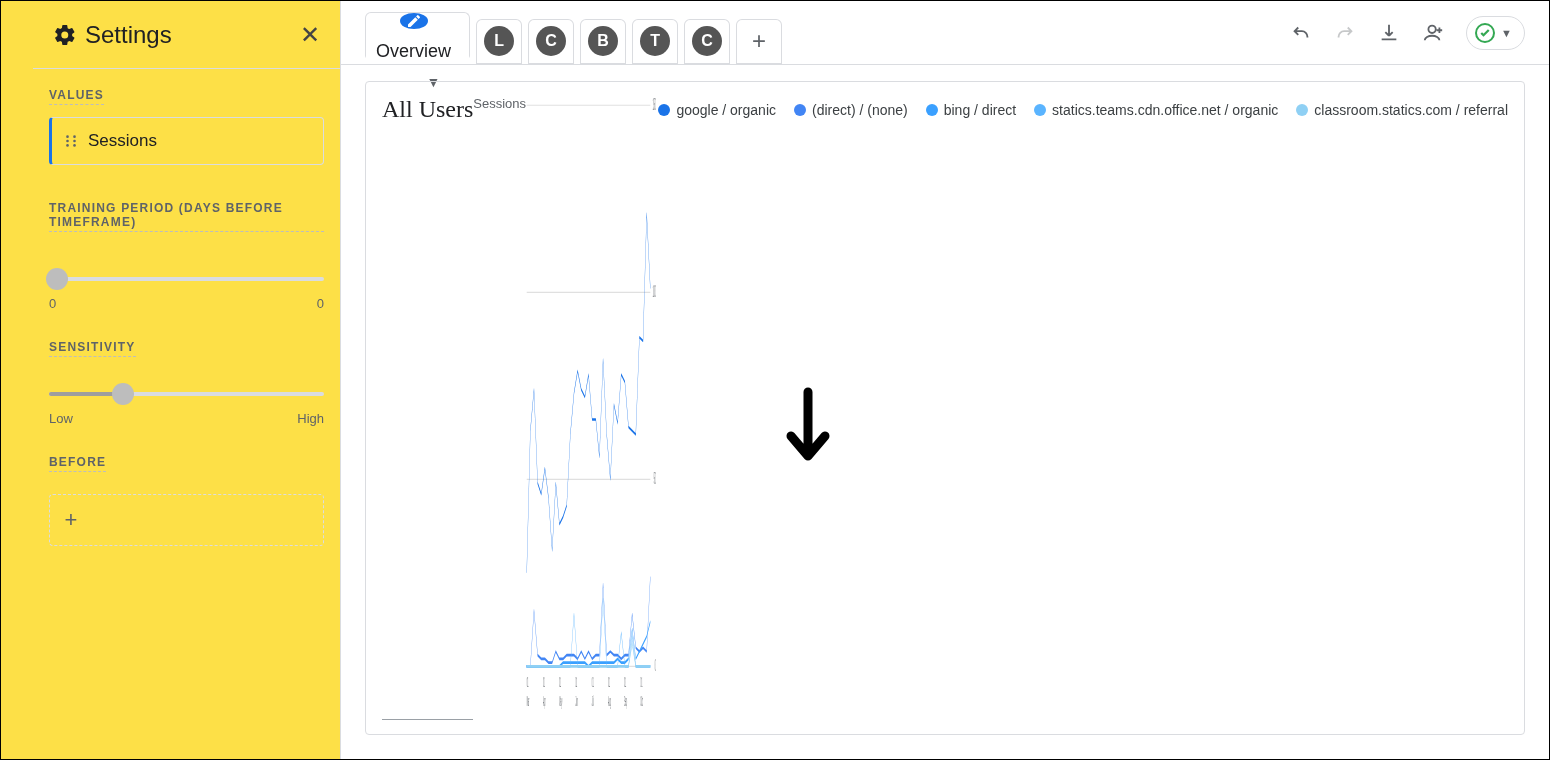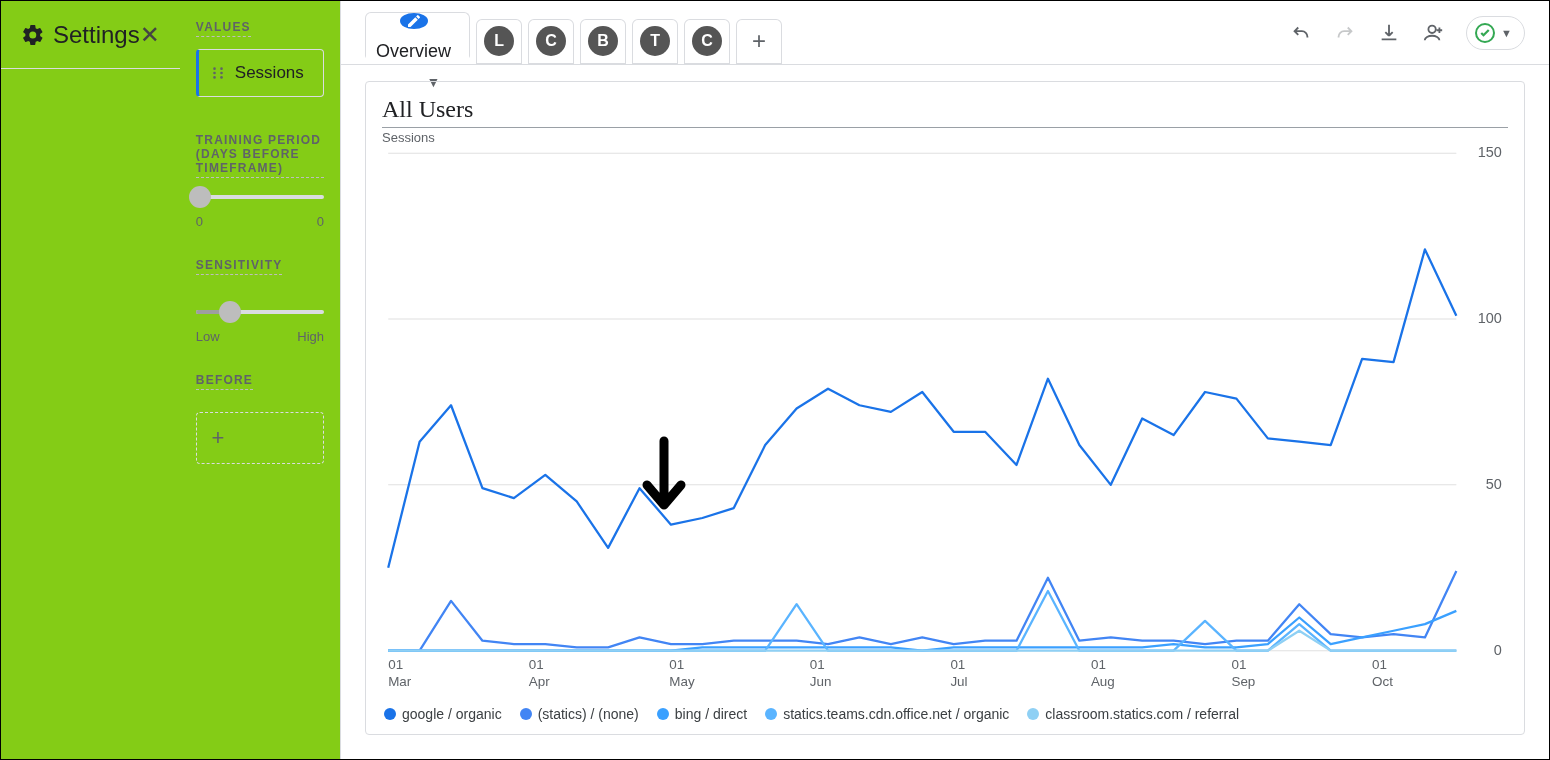--- a/index.html
+++ b/index.html
@@ -3,22 +3,22 @@
 <meta charset="utf-8">
 <style>
   * { box-sizing: border-box; }
   html, body { margin:0; padding:0; font-family: Arial, Helvetica, sans-serif; height:100%; }
   body { background:#fff; width:1550px; height:760px; overflow:hidden; }
 
   .frame { width:1550px; height:760px; border:1px solid #000; position:relative; display:flex; }
 
   
   .settings-panel {
-    width:340px; flex:0 0 340px; border-right:1px solid #dadce0; background:#84cc16;
-    display:flex; position:relative;
+    width:340px; flex:0 0 340px; border-right:1px solid #dadce0; background:#fde047;
+    display:flex; flex-direction:column; position:relative;padding-left:32px;
   }
   .settings-header {
     height:68px; display:flex; align-items:center; justify-content:space-between;
     padding:0 20px; border-bottom:1px solid #dadce0;
   }
   .settings-header .title {
     display:flex; align-items:center; gap:8px; font-size:24px; font-weight:400; color:#202124;
   }
   .gear-icon { width:24px; height:24px; }
   .close-x { font-size:24px; color:#444; cursor:pointer; }
@@ -39,21 +39,21 @@
 
   .anomaly-row { display:flex; align-items:center; gap:18px; margin-bottom:24px; }
 
   .toggle {
     width:44px; height:22px; border-radius:22px; background:#dadce0; position:relative; cursor:pointer;
   }
   .toggle .knob {
     position:absolute; width:22px; height:22px; border-radius:50%; background:#555; top:0; left:0;
   }
 
-  .training-label { margin-bottom:8px; }
+  .training-label { margin-bottom:36px; }
 
   .slider-row { position:relative; height:22px; margin-bottom:6px; display:flex; align-items:center; }
   .slider-track { flex:1; height:4px; background:#dadce0; border-radius:2px; position:relative; }
   .slider-fill { height:4px; background:#9e9e9e; border-radius:2px; position:absolute; left:0; }
   .slider-knob {
     width:22px; height:22px; border-radius:50%; background:#bdbdbd; position:absolute; top:-9px;
     transform:translateX(-50%);
   }
   .slider-ends { display:flex; justify-content:space-between; font-size:13px; color:#5f6368; margin-bottom:26px; }
 
@@ -107,21 +107,21 @@
   }
   .status-pill .check {
     width:20px; height:20px; border-radius:50%; border:2px solid #34a853; display:flex;
     align-items:center; justify-content:center;
   }
   .status-pill .check svg { width:12px; height:12px; stroke:#34a853; fill:none; stroke-width:3;}
 
   
   .chart-card {
     margin:16px 24px 24px 24px; border:1px solid #dadce0; border-radius:4px; flex:1;
-    padding:14px 16px 12px 16px; display:flex; flex-direction:column; position:relative; min-height:0;
+    padding:14px 16px 12px 16px; display:flex; position:relative; min-height:0;
   }
   .chart-title { font-size:24px; color:#202124; font-family: Georgia, serif; }
   .chart-titlebar { border-bottom:1px solid #9aa0a6; padding-bottom:4px; margin-bottom:2px; }
   .chart-subtitle { font-size:13px; color:#5f6368; }
 
   .plot { flex:1; position:relative; min-height:0; }
   .plot svg { width:100%; height:100%; }
 
   .legend { display:flex; flex-wrap:wrap; gap:18px; align-items:flex-start; font-size:14px; color:#3c4043; padding:6px 0 0 2px; }
   .legend .item { display:flex; align-items:center; gap:6px; }
@@ -300,21 +300,21 @@
         </div>
       </div>
 
       <div class="legend" id="legend">
           <div class="item">
             <span class="dot" style="background: rgb(26, 115, 232);"></span>
             <span>google / organic</span>
           </div>
           <div class="item">
             <span class="dot" style="background: rgb(66, 133, 244);"></span>
-            <span>(statics) / (none)</span>
+            <span>(direct) / (none)</span>
           </div>
           <div class="item">
             <span class="dot" style="background: rgb(58, 160, 255);"></span>
             <span>bing / direct</span>
           </div>
           <div class="item">
             <span class="dot" style="background: rgb(90, 180, 255);"></span>
             <span>statics.teams.cdn.office.net / organic</span>
           </div>
           <div class="item">

